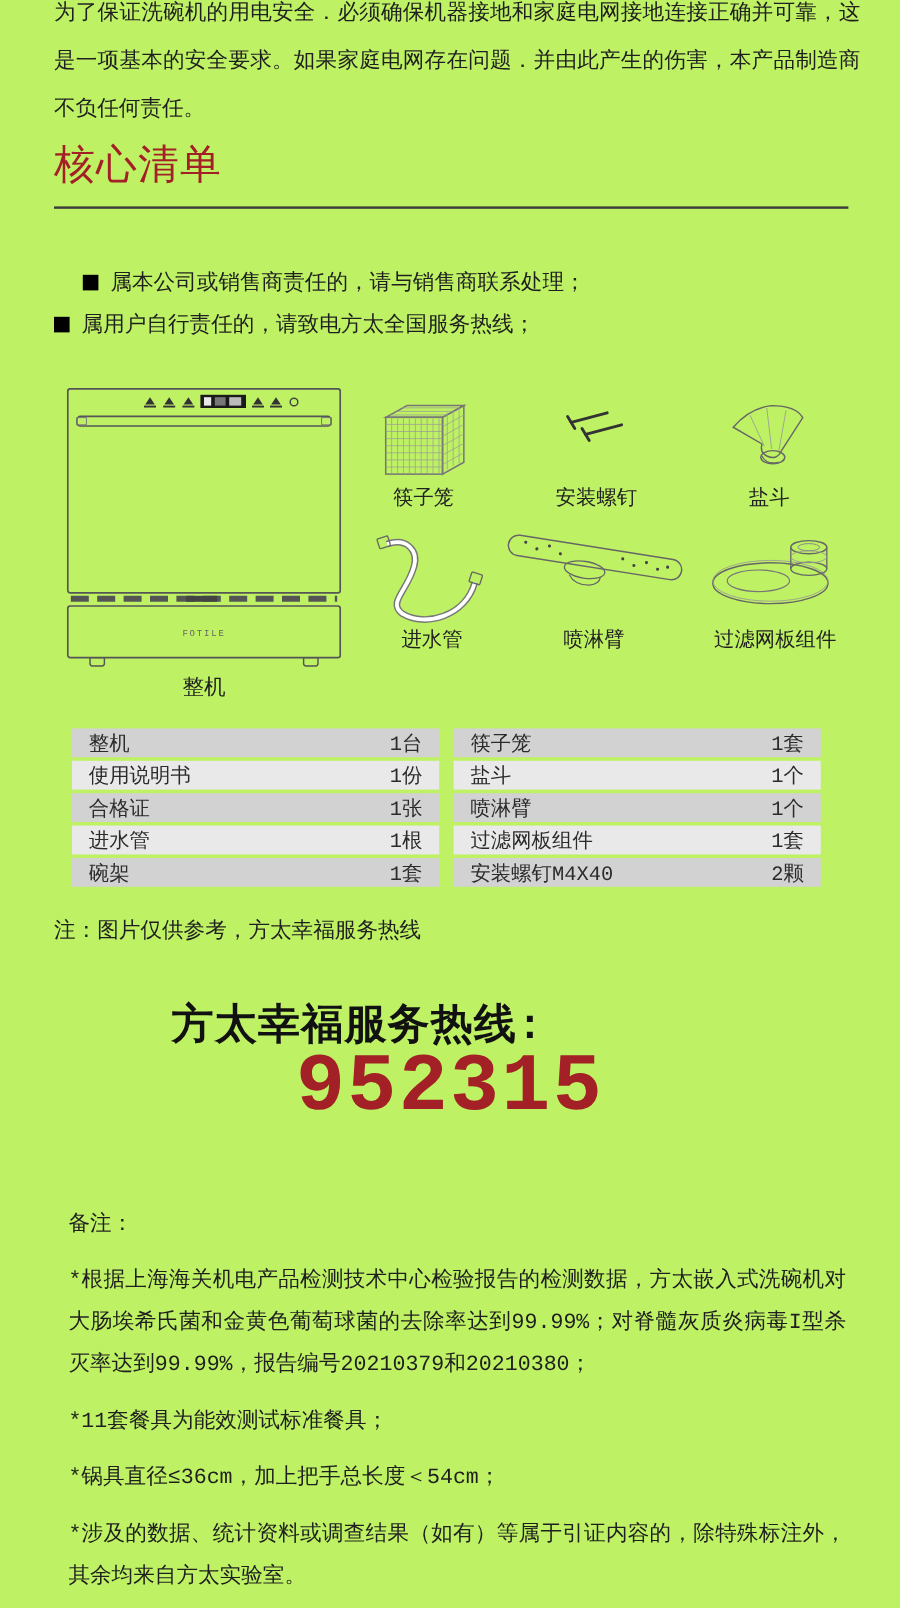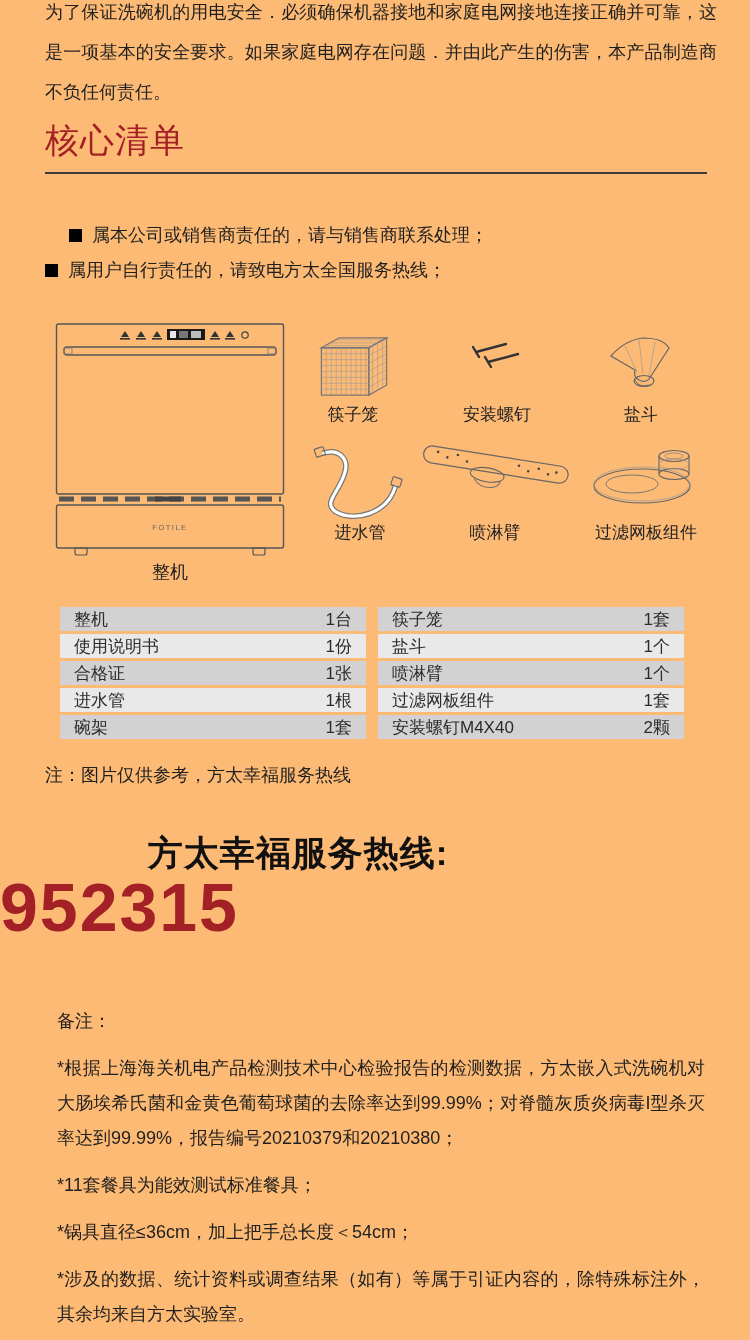--- a/index.html
+++ b/index.html
@@ -1,18 +1,18 @@
 <!DOCTYPE html>
 <html><head>
 <meta charset="utf-8">
 <style>
   html,body{margin:0;padding:0;background:#fff;}
   #page{
-    position:relative;width:750px;height:1340px;background:#fdba74;overflow:hidden;
-    font-family:Liberation Sans, sans-serif;color:#1f1f1f;
+    position:relative;width:750px;height:1340px;background:#bef264;overflow:hidden;
+    font-family:Liberation Mono, monospace;color:#1f1f1f;
   }
   .abs{position:absolute;}
   
   .safety{left:45px;top:-8px;width:672px;font-size:18px;line-height:40px;text-align:justify;}
   
   .sec-title{left:45px;top:118px;font-size:34px;line-height:44px;color:#A32126;font-weight:500;letter-spacing:1px;}
   .sec-divider{left:45px;top:172px;width:662px;height:0;border-top:2px solid #3c3c3c;}
   .instruction{left:45px;top:186px;width:672px;font-size:18px;line-height:34px;}
   .bullet-row{left:45px;width:672px;height:26px;display:flex;align-items:center;font-size:18px;}
   .bullet-sq{width:13px;height:13px;background:#000;margin-right:10px;flex:0 0 auto;}
@@ -26,21 +26,21 @@
   .ptable{top:607px;width:306px;}
   .ptable-left{left:60px;}
   .ptable-right{left:378px;}
   .prow{height:24px;margin-bottom:3px;display:flex;justify-content:space-between;align-items:center;
         padding:0 14px;font-size:17px;color:#2b2b2b;}
   .prow:nth-child(odd){background:#d2d2d2;}
   .prow:nth-child(even){background:#e9e9e9;}
   .photo-note{left:45px;top:763px;width:672px;font-size:18px;}
   
   .hotline-title{left:0;top:830px;width:596px;text-align:center;font-size:35px;font-weight:bold;color:#111;letter-spacing:1px;}
-  .hotline-number{left:0;top:868px;width:750px;text-align:left;font-size:68px;font-weight:bold;color:#A32126;letter-spacing:2px;}
+  .hotline-number{left:0;top:868px;width:750px;text-align:center;font-size:68px;font-weight:bold;color:#A32126;letter-spacing:2px;}
   
   .remarks{left:45px;top:992px;width:672px;font-size:18px;line-height:35px;text-align:justify;}
   .remarks p{margin:12px;}
 </style>
 </head>
 <body>
 
 <div id="page">
 
   <div class="abs safety">为了保证洗碗机的用电安全．必须确保机器接地和家庭电网接地连接正确并可靠，这是一项基本的安全要求。如果家庭电网存在问题．并由此产生的伤害，本产品制造商不负任何责任。</div>

